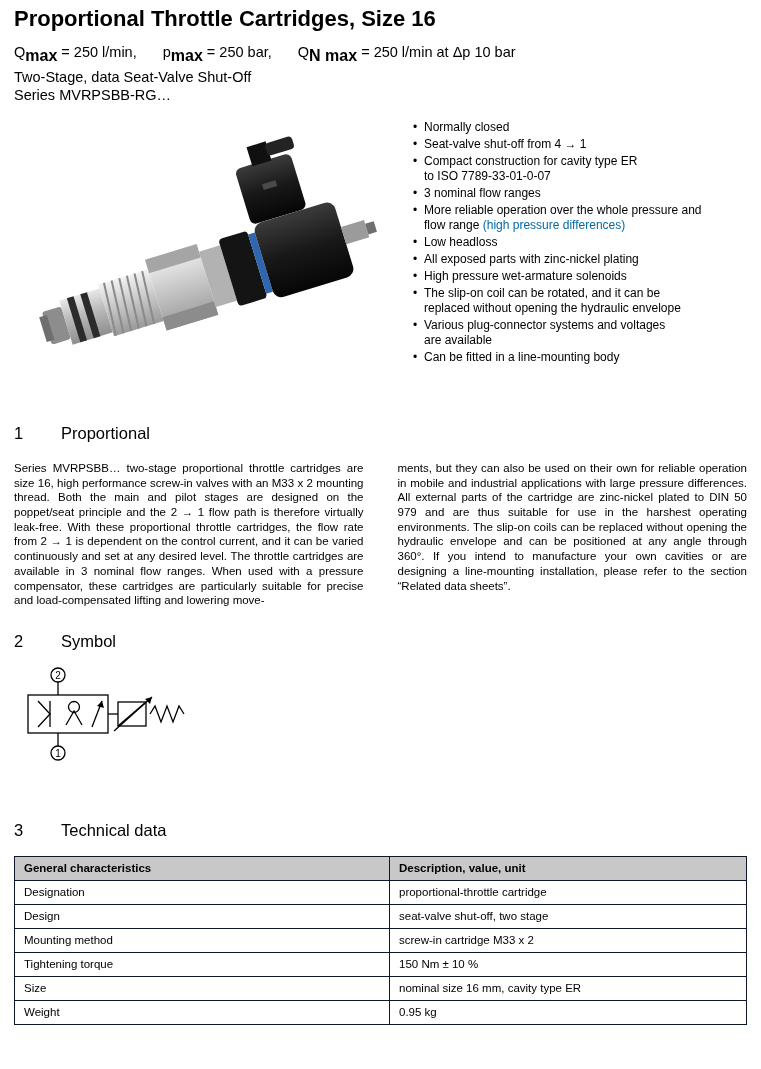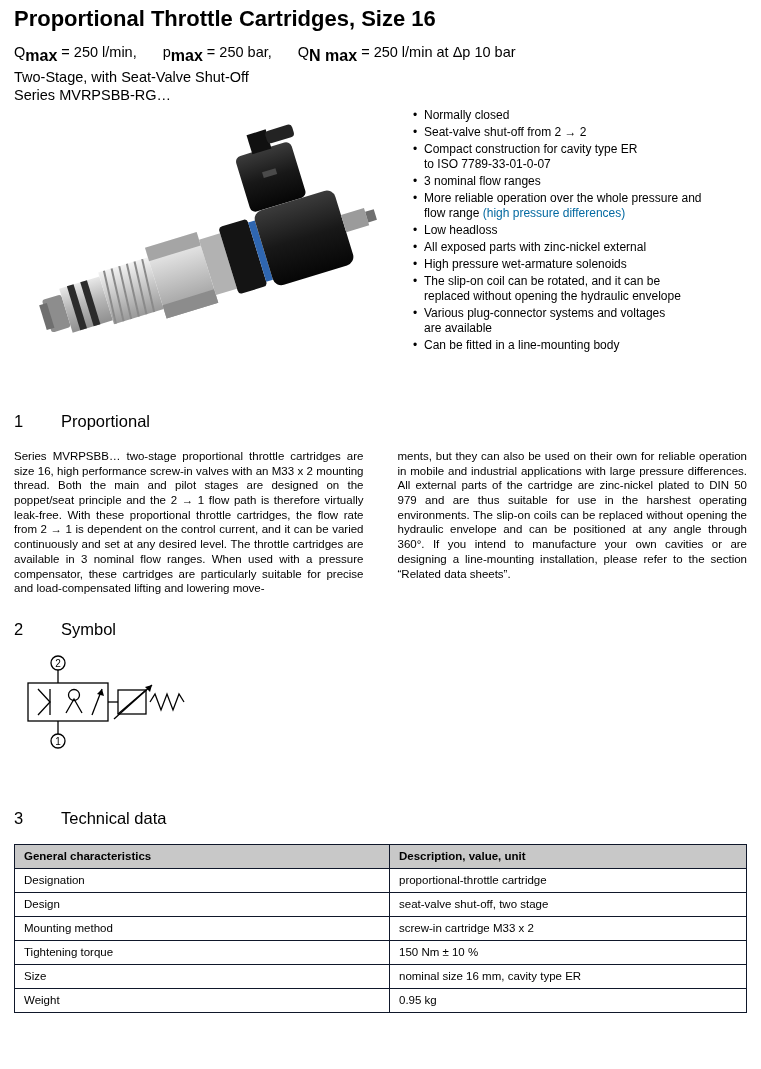--- a/index.html
+++ b/index.html
@@ -13,21 +13,21 @@
   }
   .page { padding: 4px 14px 0 14px; }
 
   h1.title { font-size: 22px; font-weight: bold; margin: 2px 0 12px 0; }
 
   .spec-line { font-size: 14.5px; margin-bottom: 3px; }
   .spec-seg { margin-right: 22px; }
   .spec-seg sub { font-size: 16px; font-weight: bold; text-align: center; }
   .subtitle { font-size: 14.5px; line-height: 18px; }
 
-  .hero { display: flex; height: 288px; }
+  .hero { display: flex; margin-top: 12px; height: 288px; }
   .photo-wrap { width: 398px; }
   .features-col { width: 349px; padding-top: 4px; }
   ul.features { list-style: none; font-size: 12px; line-height: 15px; }
   ul.features li {
     position: relative; padding-left: 12px; margin-bottom: 2px;
     white-space: pre-line;
   }
   ul.features li::before { content: "\2022"; position: absolute; left: 1px; top: 0; }
   .gray { color: #0369a1; }
 
@@ -57,21 +57,21 @@
 
 <div class="page">
 
   <h1 class="title">Proportional Throttle Cartridges, Size 16</h1>
 
   <div class="spec-line">
     <span class="spec-seg"><span>Q</span><sub>max</sub><span> = 250 l/min,</span></span>
     <span class="spec-seg"><span>p</span><sub>max</sub><span> = 250 bar,</span></span>
     <span class="spec-seg"><span>Q</span><sub>N max</sub><span> = 250 l/min at Δp 10 bar</span></span>
   </div>
-  <div class="subtitle">Two-Stage, with Seat-Valve Shut-Off</div>
+  <div class="subtitle">Two-Stage, data Seat-Valve Shut-Off</div>
   <div class="subtitle">Series MVRPSBB-RG…</div>
 
   <div class="hero">
     <div class="photo-wrap">
       <svg width="398" height="288" viewBox="0 0 398 288">
         <defs>
           <linearGradient id="metal" x1="0" y1="0" x2="0" y2="1">
             <stop offset="0" stop-color="#e8e8e8"></stop>
             <stop offset="0.45" stop-color="#b9b9b9"></stop>
             <stop offset="1" stop-color="#8f8f8f"></stop>
@@ -124,28 +124,28 @@
           <rect x="253" y="124" width="84" height="78" rx="9" fill="url(#coilg)"></rect>
 
           <rect x="337" y="152" width="24" height="18" fill="#9b9b9b"></rect>
           <rect x="361" y="156" width="9" height="11" fill="#6f6f6f"></rect>
         </g>
       </svg>
     </div>
     <div class="features-col">
       <ul class="features">
         <li>Normally closed</li>
-        <li>Seat-valve shut-off from 2 → 2</li>
+        <li>Seat-valve shut-off from 4 → 1</li>
         <li>Compact construction for cavity type ER
 to ISO 7789-33-01-0-07</li>
         <li>3 nominal flow ranges</li>
         <li><span>More reliable operation over the whole pressure and
 flow range</span> <span class="gray">(high pressure differences)</span></li>
         <li>Low headloss</li>
-        <li>All exposed parts with zinc-nickel external</li>
+        <li>All exposed parts with zinc-nickel plating</li>
         <li>High pressure wet-armature solenoids</li>
         <li>The slip-on coil can be rotated, and it can be
 replaced without opening the hydraulic envelope</li>
         <li>Various plug-connector systems and voltages
 are available</li>
         <li>Can be fitted in a line-mounting body</li>
       </ul>
     </div>
   </div>
 

